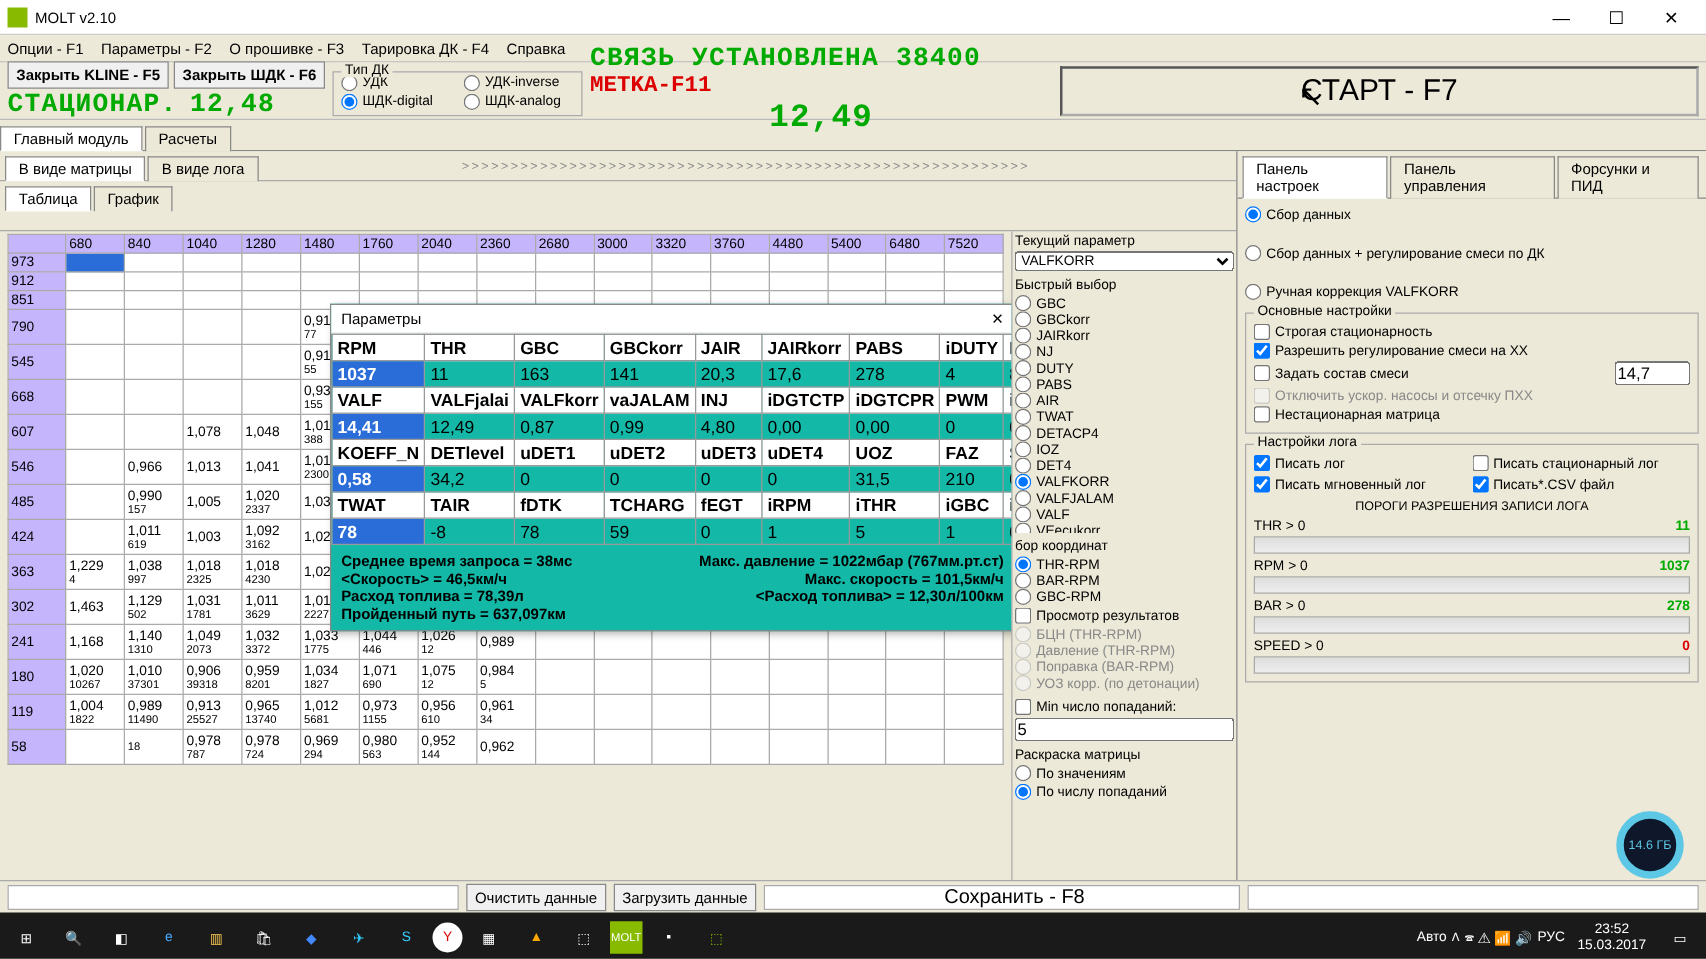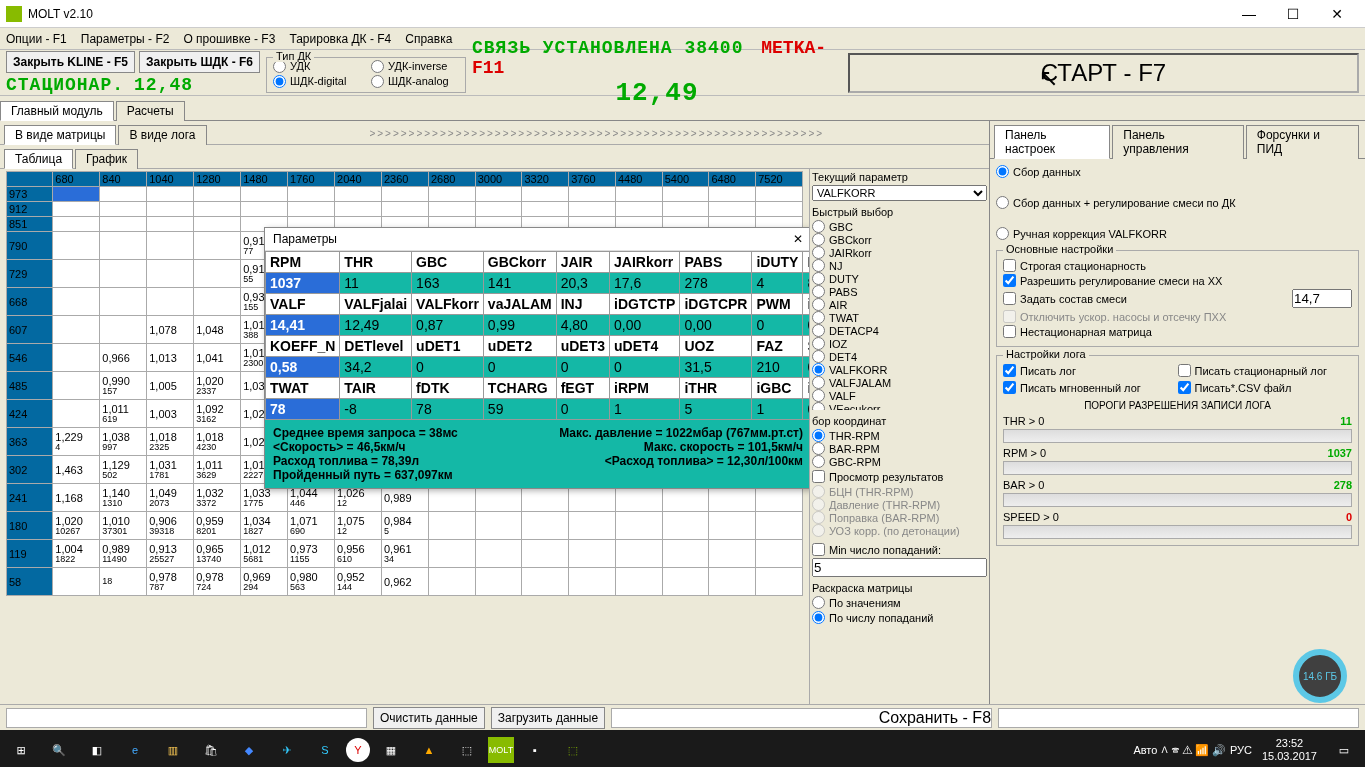--- a/index.html
+++ b/index.html
@@ -10,34 +10,34 @@
 .titlebar .winbtn { width: 44px; height: 22px; display: flex; align-items: center; justify-content: center; font-size: 14px; cursor: pointer;}
 .menubar { height: 22px; display: flex; align-items: center; padding: 0 6px; font-size: 12px; gap: 14px; background:#ece9d8; border-bottom:1px solid #bbb; }
 .menubar span[data-interactable="true"] { cursor: pointer; text-decoration: underline; text-decoration-color: transparent;}
 .toolbar { height: 46px; display: flex; align-items: center; padding: 2px 6px; gap: 6px; background:#ece9d8; border-bottom:1px solid #bbb;}
 .btn { background: #f0f0f0; border: 1px solid #888; padding: 2px 6px; font-size: 12px; cursor: pointer; height:22px; display:inline-flex; align-items:center;}
 .btn.bold { font-weight:bold; }
 .groupbox { border: 1px solid #aaa; padding: 2px 6px 4px; font-size: 11px; position:relative; margin-top:4px;}
 .groupbox .legend { position:absolute; top:-8px; left:6px; background:#ece9d8; padding:0 3px; font-size:11px;}
 .radio-col { display:grid; grid-template-columns:1fr 1fr; gap:2px 10px; }
 .radio-row { display:flex; align-items:center; gap:4px; font-size:11px; white-space:nowrap;}
-.status-green { color:#0a0; font-weight:bold; font-size:18px; font-family: "Courier New", monospace; letter-spacing:1px;}
+.status-green { color:#0a0; font-weight:bold; font-size:21px; font-family: "Courier New", monospace; letter-spacing:1px;}
 .status-red { color:#d00; font-weight:bold; font-size:18px; font-family: "Courier New", monospace;}
 .bigbtn { flex:1; border:2px inset #aaa; background:#ece9d8; display:flex; align-items:center; justify-content:center; font-size:24px; height:40px; cursor:pointer;}
 .tabs { display:flex; border-bottom:1px solid #888; padding-top:4px;}
 .tab { border:1px solid #888; border-bottom:none; padding:2px 10px; font-size:12px; background:#ece9d8; margin-right:2px; cursor:pointer; position:relative; top:1px;}
 .tab.active { background:#fff; border-bottom:1px solid #fff;}
 .main-content { display:flex; height: calc(100% - 28px - 22px - 46px - 22px - 26px - 40px); background:#ece9d8;}
 .left-area { width: 990px; display:flex; flex-direction:column; border-right:1px solid #888;}
 .right-area { flex:1; display:flex; flex-direction:column; overflow:hidden;}
-.subtabs { display:flex; padding:3px 4px 0;}
+.subtabs { display:flex; padding:3px 4px 16px;}
 .matrix-wrap { flex:1; overflow:hidden; position:relative; padding:2px 6px; }
 .matrix { border-collapse:collapse; font-size:11px; }
 .matrix td, .matrix th { border:1px solid #aaa; width:48px; height:15px; text-align:left; padding:0 2px; background:#fff;}
-.matrix th { background:#0369a1; font-weight:normal;}
+.matrix th { background:#c4b5fd; font-weight:normal;}
 .cell-sub { font-size:9px; line-height:9px; display:block;}
 .param-popup { position:absolute; left:264px; top:58px; width:548px; background:#14b8a6; border:1px solid #888; box-shadow:2px 2px 6px rgba(0,0,0,0.3); z-index:10;}
 .param-popup .ptitle { background:#fff; padding:4px 8px; font-size:12px; display:flex; justify-content:space-between; border-bottom:1px solid #ddd;}
 .param-popup table { border-collapse:collapse; width:100%; font-size:14px;}
 .param-popup td { border:1px solid #999; padding:2px 4px; width:55px;}
 .param-popup td.h { font-weight:bold; background:#fff;}
 .param-popup td.blue { background:#2a6dd8; color:#fff; font-weight:bold;}
 .param-popup .footer { padding:6px 8px; font-size:12px; font-weight:bold;}
 .param-popup .footer div { display:flex; justify-content:space-between;}
 .mid-col { width:180px; display:flex; flex-direction:column; font-size:11px; padding:2px; gap:2px; overflow:hidden; border-left:1px solid #aaa;}
@@ -53,21 +53,21 @@
 .slider-row .lbl { display:flex; justify-content:space-between;}
 .slider-row .track { height:14px; background:linear-gradient(#ddd,#eee); border:1px solid #aaa; position:relative; margin-top:2px;}
 .slider-row .val-green { color:#0a0; font-weight:bold;}
 .slider-row .val-red { color:#d00; font-weight:bold;}
 .bottom-bar { height:26px; display:flex; align-items:center; gap:6px; padding:2px 6px; border-top:1px solid #aaa; background:#ece9d8;}
 .bottom-bar .wide { flex:1; border:1px solid #aaa; height:20px; background:#fff;}
 .taskbar { height:40px; background:#1a1a1a; display:flex; align-items:center; color:#fff; padding:0 4px; gap:4px; font-size:11px;}
 .taskbar .tb-icon { width:34px; height:32px; display:flex; align-items:center; justify-content:center; cursor:pointer;}
 .taskbar .spacer { flex:1;}
 .taskbar .time { text-align:center; font-size:11px; line-height:13px; padding:0 6px;}
-.disk-circle { position:absolute; right:18px; bottom:64px; width:54px; height:54px; border:6px solid #5cc8e6; border-radius:50%; display:flex; align-items:center; justify-content:center; font-size:10px; color:#5cc8e6; background:#404040;}
+.disk-circle { position:absolute; right:18px; bottom:64px; width:54px; height:54px; border:6px solid #5cc8e6; border-radius:50%; display:flex; align-items:center; justify-content:center; font-size:10px; color:#5cc8e6; background:#0f172a;}
 .chevron { font-size:9px;}
 .clr-dg { background:#0c4;} .clr-g { background:#6e6;} .clr-lg{background:#ae8;} .clr-y{background:#ee4;} .clr-o{background:#fa4;margin-left:17px;} .clr-r{background:#f22;}
 .tabs-row2 { display:flex; }
 </style>
 </head>
 <body>
 
 <div class="titlebar" data-interactable="false">
   <span class="icon" data-interactable="false"></span>
   <span data-interactable="false">MOLT v2.10</span>
@@ -250,21 +250,21 @@
                 <td></td>
                 <td></td>
                 <td></td>
                 <td></td>
                 <td></td>
                 <td></td>
               </tr>
             </tbody>
             <tbody>
               <tr>
-                <th>729</th>
+                <th>545</th>
                 <td></td>
                 <td></td>
                 <td></td>
                 <td></td>
                 <td class="clr-dg" style="height:28px;">0,918<span class="cell-sub">55</span></td>
                 <td></td>
                 <td></td>
                 <td></td>
                 <td></td>
                 <td></td>
@@ -806,21 +806,21 @@
           </div>
       </div>
     </div>
   </div>
 </div>
 
 <div class="bottom-bar" data-interactable="false">
   <div class="wide" data-interactable="false"></div>
   <span class="btn" data-interactable="true">Очистить данные</span>
   <span class="btn" data-interactable="true">Загрузить данные</span>
-  <div class="wide" style="text-align:right;line-height:18px;padding-left:20px;" data-interactable="true">Сохранить - F8</div>
+  <div class="wide" style="text-align:center;line-height:18px;padding-left:20px;" data-interactable="true">Сохранить - F8</div>
   <div class="wide" data-interactable="false"></div>
 </div>
 
 <div class="disk-circle" data-interactable="false">14.6 ГБ</div>
 
 <div class="taskbar" data-interactable="false">
   <div class="tb-icon" data-interactable="true">⊞</div>
   <div class="tb-icon" data-interactable="true">🔍</div>
   <div class="tb-icon" data-interactable="true">◧</div>
   <div class="tb-icon" data-interactable="true" style="color:#4af;">e</div>

